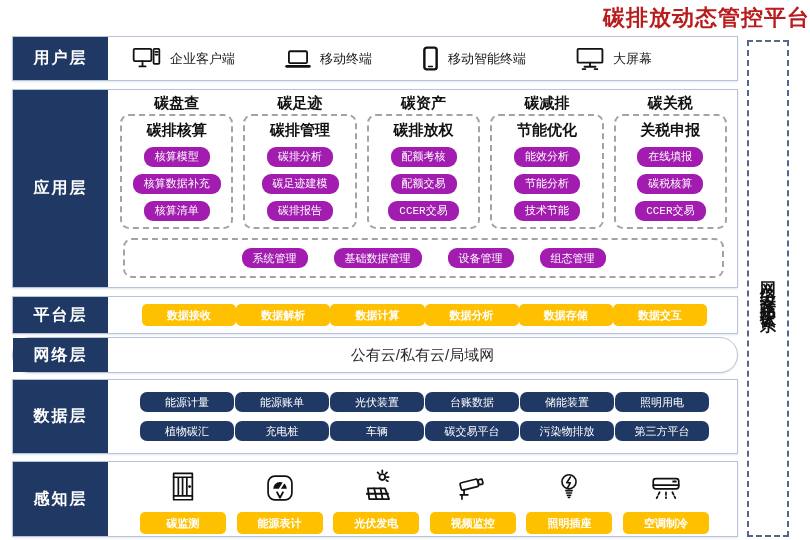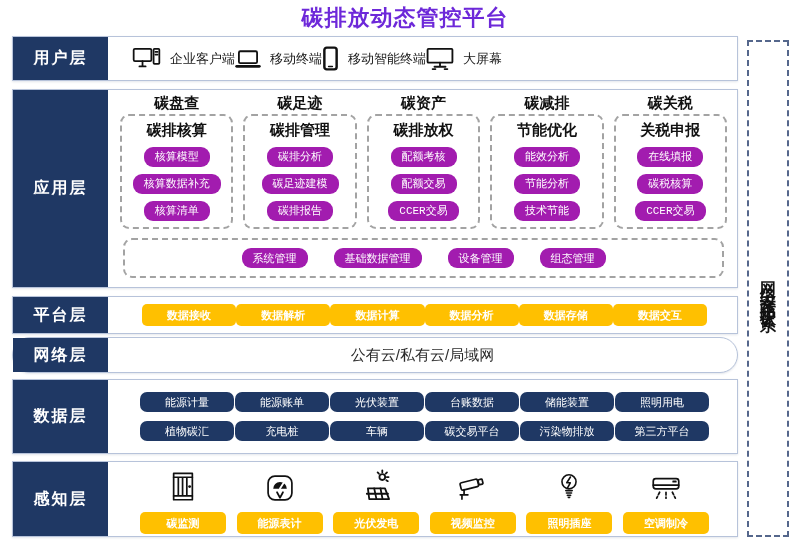--- a/index.html
+++ b/index.html
@@ -1,32 +1,32 @@
 <!DOCTYPE html>
 <html><head>
 <meta charset="utf-8">
 <style>
   * { margin:0; padding:0; box-sizing:border-box; }
   html,body { background:#fff; }
   body { font-family:"Liberation Sans","DejaVu Sans",sans-serif; }
   .canvas { position:relative; width:810px; height:540px; background:#fff; overflow:hidden; }
 
-  .page-title { position:absolute; top:3px; left:0; width:100%; text-align:center;
-    font-size:22px; font-weight:700; color:#6d28d9; letter-spacing:1px; }
+  .page-title { position:absolute; top:3px; left:0; width:100%; text-align:right;
+    font-size:22px; font-weight:700; color:#b91c1c; letter-spacing:1px; }
 
   .row { position:absolute; left:12px; width:726px; background:#fff;
     border:1px solid #b7c3da; box-shadow:0 1px 2px rgba(31,56,100,.12); }
   .layer-label { position:absolute; left:0; top:0; height:100%; width:95px;
     background:#1f3864; color:#fff; font-weight:700; font-size:16px;
     display:flex; align-items:center; justify-content:center; letter-spacing:2px; }
   .row-content { margin-left:95px; height:100%; position:relative; }
 
   
   .row-user { top:36px; height:45px; }
-  .user-content { display:flex; align-items:center; padding-left:24px; height:100%; }
+  .user-content { display:flex; align-items:center; gap:50px; padding-left:24px; height:100%; }
   .user-item { display:flex; align-items:center; gap:9px; font-size:13px; color:#1a1a1a; white-space:nowrap; }
   .uicon { display:flex; align-items:center; }
 
   
   .row-app { top:89px; height:199px; }
   .app-content { padding:2px 10px 0 12px; height:100%; }
   .app-cols { display:flex; gap:10px; }
   .app-col { flex:1; text-align:center; min-width:0; }
   .col-header { font-size:15px; font-weight:700; color:#111; height:22px; line-height:22px; }
   .col-box { border:2px dashed #a3a3a3; border-radius:9px; padding:5px 3px 9px;

